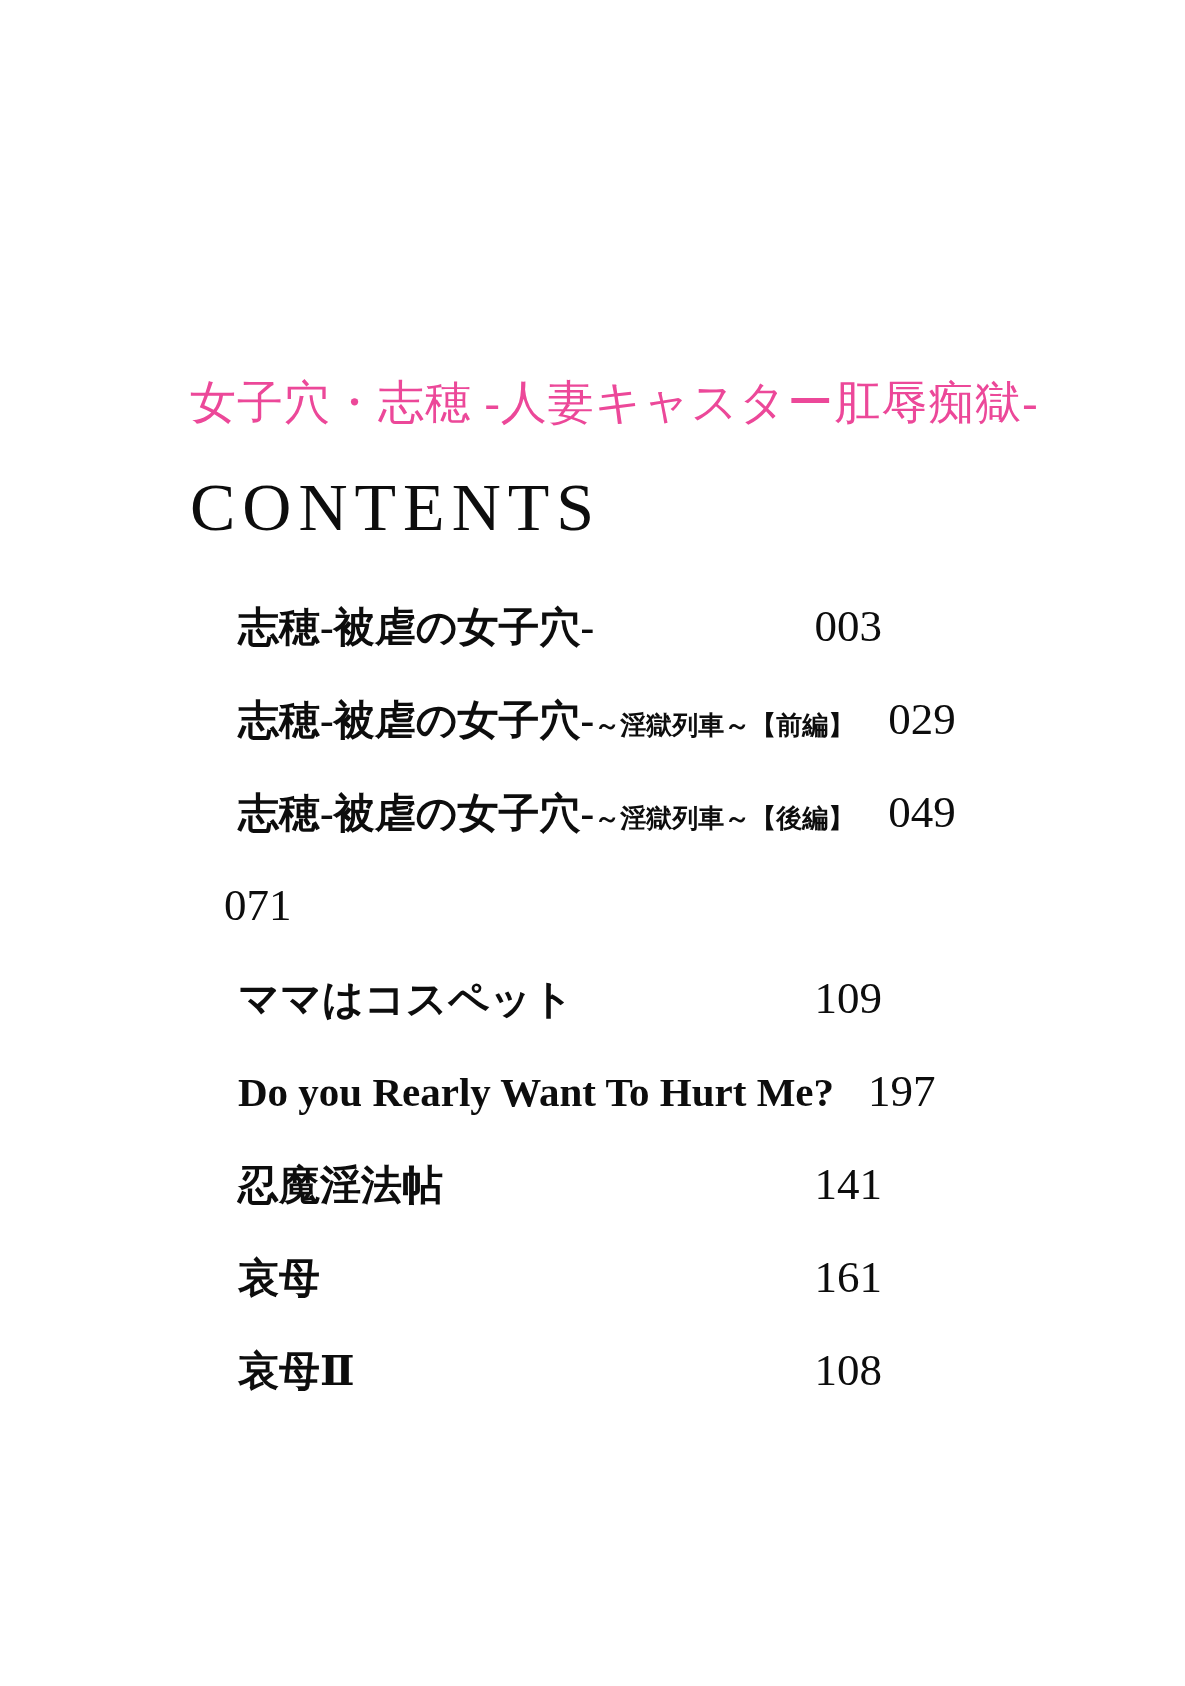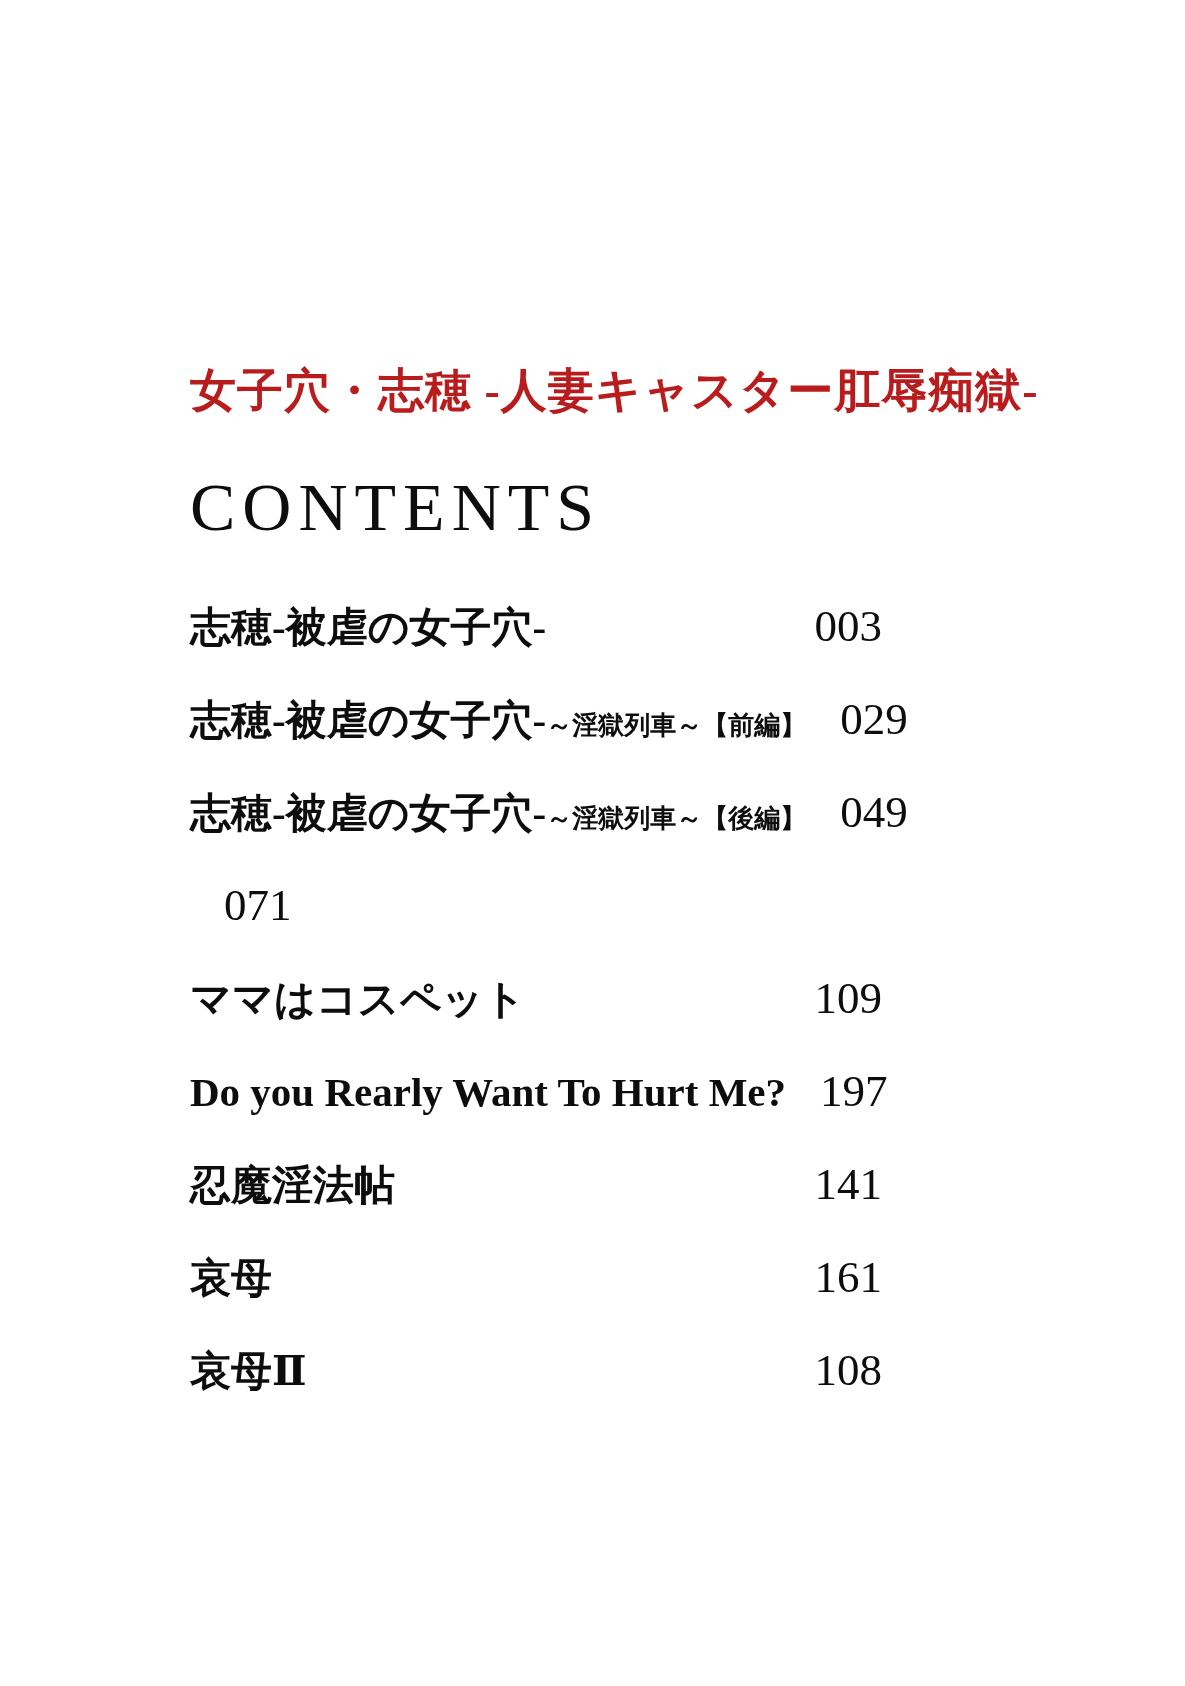--- a/index.html
+++ b/index.html
@@ -16,28 +16,28 @@
   }
   .page {
     position: absolute;
     left: 190px;
     top: 0;
     width: 692px; 
     height: 100%;
   }
   .book-title {
     position: absolute;
-    top: 360px;
+    top: 372px;
     left: 0;
     width: 100%;
     font-size: 46px;
-    font-weight: bold;
+    font-weight: normal;
     letter-spacing: 1px;
     white-space: nowrap;
-    color: #b91c1c;
+    color: #ec4899;
   }
   .contents-heading {
     position: absolute;
     top: 468px;
     left: 0;
     font-size: 68px;
     font-weight: normal;
     letter-spacing: 7px;
     color: #0d0d0d;
   }
@@ -48,20 +48,21 @@
     width: 100%;
   }
   .toc-row {
     display: flex;
     justify-content: space-between;
     align-items: baseline;
     height: 93px;
   }
   .toc-title-group {
     white-space: nowrap;
+    margin-left: 48px;
   }
   .toc-title {
     font-size: 41px;
     font-weight: bold;
     color: #0d0d0d;
   }
   .toc-subtitle {
     font-size: 26px;
     font-weight: bold;
     color: #0d0d0d;

